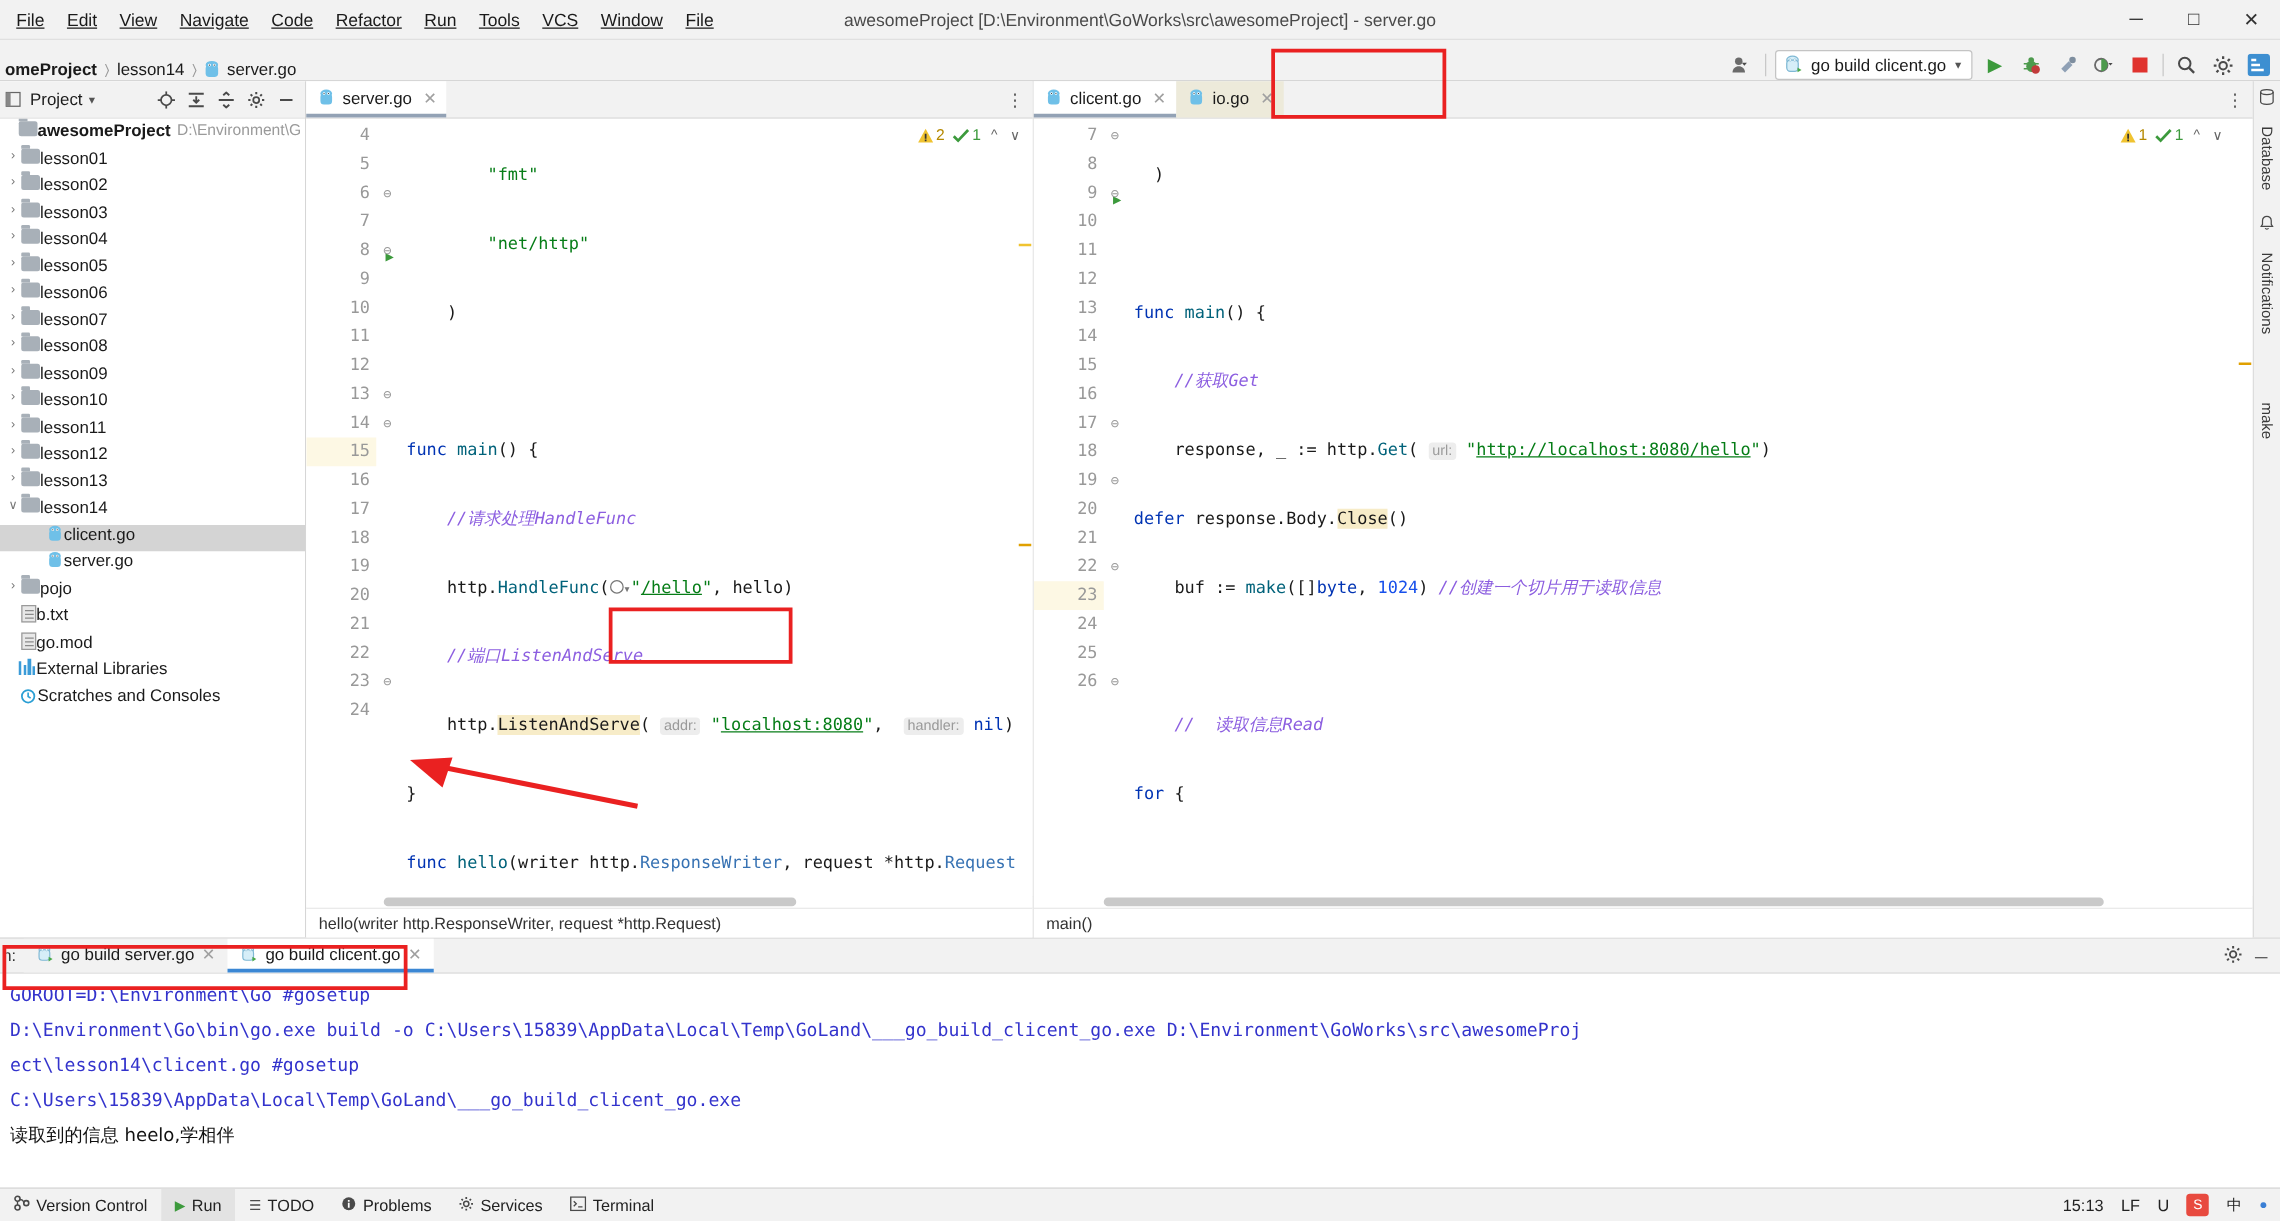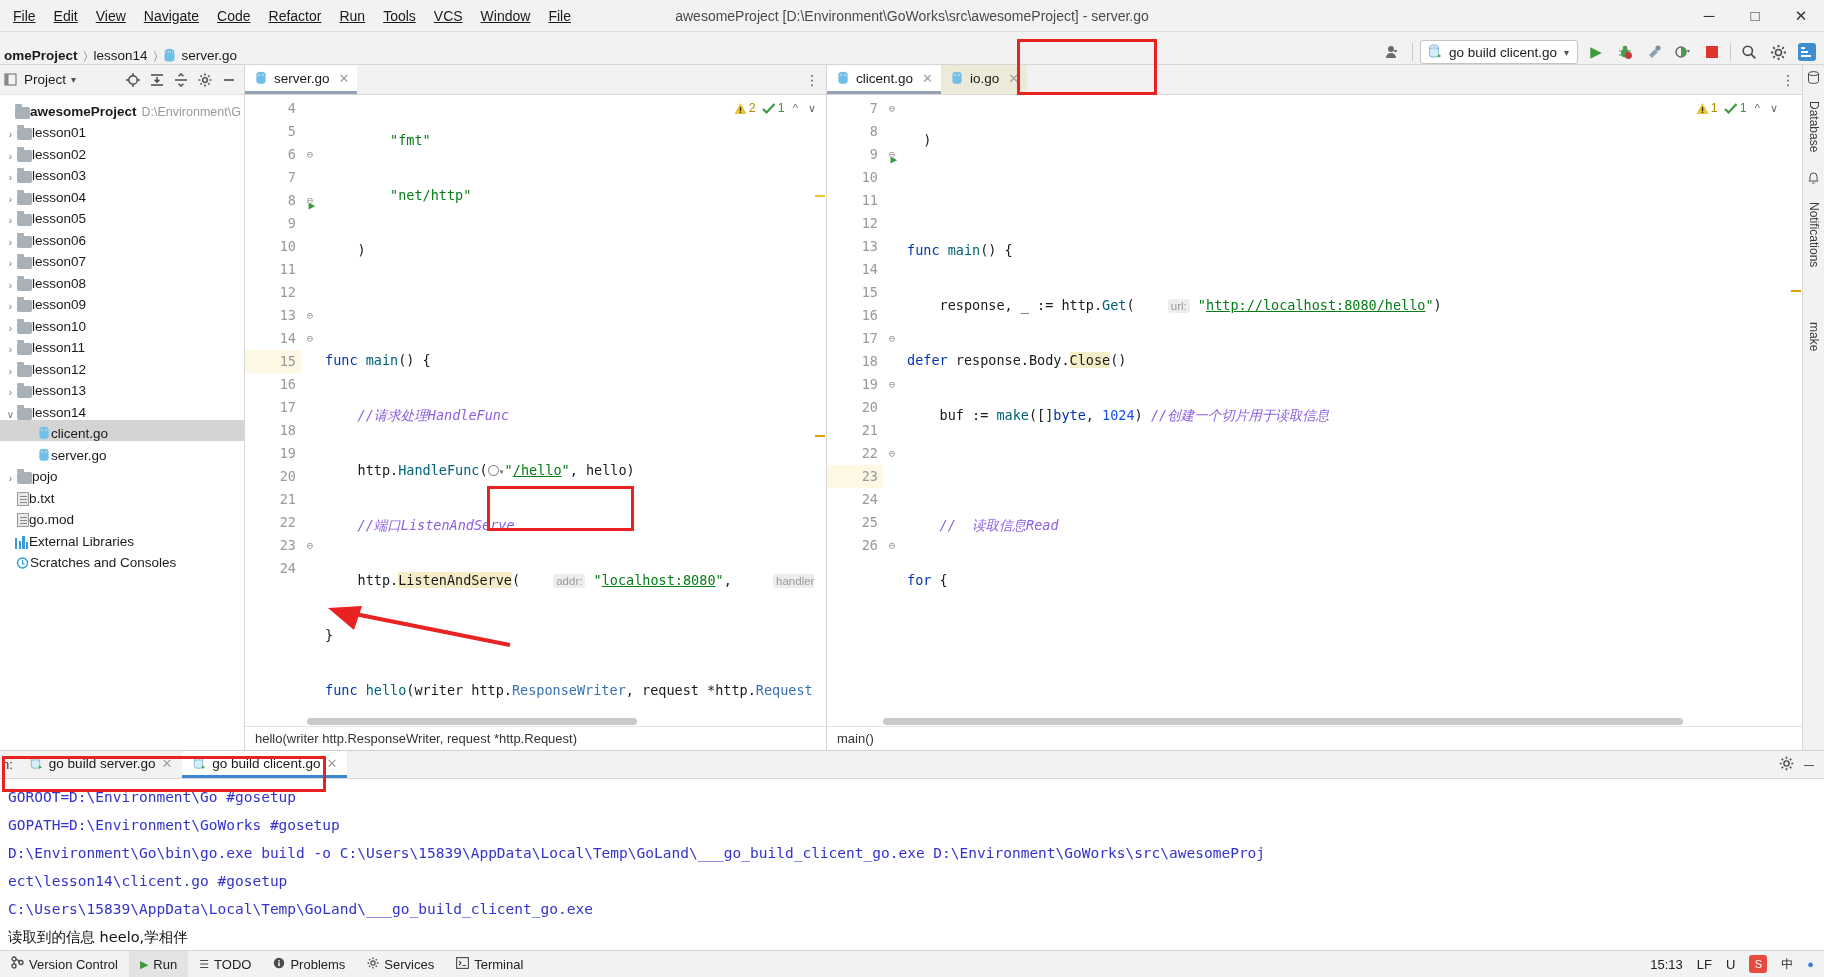--- a/index.html
+++ b/index.html
@@ -39,21 +39,21 @@
   
   .project-panel { width:245px; flex:0 0 245px; background:#fff; border-right:1px solid #d6d6d6;
      display:flex; flex-direction:column; min-height:0; }
   .panel-head { height:30px; display:flex; align-items:center; gap:5px; padding:0 4px;
      border-bottom:1px solid #e6e6e6; background:#f2f2f2;}
   .panel-title { font-size:13.5px; padding-left:2px;}
   .ph-icons { margin-left:auto; display:flex; align-items:center; gap:6px; padding-right:2px;}
   .ph-ico { width:18px; height:18px; display:flex; align-items:center; justify-content:center;
      color:#4a4a4a; font-size:13px;}
   .tree { flex:1; overflow:hidden; padding-top:2px; font-size:13.5px; }
-  .tnode { height:21.5px; display:flex; align-items:flex-end; gap:0; padding-left:4px; white-space:nowrap;}
+  .tnode { height:21.5px; display:flex; align-items:flex-start; gap:0; padding-left:4px; white-space:nowrap;}
   .tnode.sel { background:#d4d4d4; }
   .twist { width:13px; text-align:center; color:#777; font-size:10px; flex:0 0 13px;}
   .folder { width:15px; height:12px; background:#a8b0b8; border-radius:1.5px 2px 2px 2px; position:relative; flex:0 0 15px;}
   .folder:before{ content:""; position:absolute; top:-3px; left:0; width:7px; height:3px;
      background:#a8b0b8; border-radius:1px 1px 0 0;}
   .txtfile { width:12px; height:14px; background:#e8e8e8; border:1px solid #9a9a9a; flex:0 0 12px; position:relative;}
   .txtfile:after{ content:""; position:absolute; left:2px; top:3px; width:7px; height:1px;
      box-shadow:0 3px 0 #8a8a8a,0 6px 0 #8a8a8a; background:#8a8a8a;}
   .tlabel { color:#1a1a1a; }
   .tpath { color:#9a9a9a; font-size:12.5px; margin-left:5px;}
@@ -94,21 +94,21 @@
   .code { flex:1; padding-top:2px; overflow:hidden; white-space:pre; position:relative;}
   .cl { height:23px; line-height:23px; padding-left:6px; white-space:pre;}
 
   
   .kw { color:#0033b3; }
   .str { color:#067d17; } .num{ color:#1750eb;}
   .cmt { color:#8c5ee0; font-style:italic; }
   .fn { color:#00627a; } .typ { color:#3772b3;}
   .plain { color:#1a1a1a; }
   .hint { background:#ededed; color:#9a9a9a; font-size:11.5px; border-radius:3px;
-     padding:1px 3px; font-family:"Liberation Sans",sans-serif;margin-left:25px;}
+     padding:1px 3px; font-family:"Liberation Sans",sans-serif;}
   .hl-ident { background:#f7ecc8; }
   .ulink { color:#067d17; text-decoration:underline;}
   .globe { display:inline-block; width:11px; height:11px; border-radius:50%;
      border:1.3px solid #777; vertical-align:-1px; position:relative;}
 
   .breadcrumbbar { height:24px; flex:0 0 24px; border-top:1px solid #e3e3e3; background:#fff;
      display:flex; align-items:center; padding-left:10px; font-size:13px; color:#333;
      font-family:"Liberation Sans",sans-serif;}
   .hscroll { height:9px; background:#fff; position:relative; flex:0 0 9px;}
   .hscroll i { position:absolute; height:7px; background:#c9c9c9; border-radius:4px; top:1px;}
@@ -674,20 +674,21 @@
               <div class="fline">⊖</div>
               <div class="fline"></div>
               <div class="fline"></div>
               <div class="fline"></div>
               <div class="fline">⊖</div>
             </div>
           <div class="code">
             <div class="cl"><span class="plain">  )</span></div>
             <div class="cl"></div>
             <div class="cl"><span class="kw">func</span><span class="plain"> </span><span class="fn">main</span><span class="plain">() {</span></div>
+            <div class="cl"><span class="cmt">    //获取Get</span></div>
             <div class="cl"><span class="plain">    response, _ := http.</span><span class="fn">Get</span><span class="plain">( </span><span class="hint">url:</span><span class="plain"> </span><span class="str">"</span><span class="ulink">http://localhost:8080/hello</span><span class="str">"</span><span class="plain">)</span></div>
             <div class="cl"><span class="kw">defer</span><span class="plain"> response.Body.</span><span class="hl-ident">Close</span><span class="plain">()</span></div>
             <div class="cl"><span class="plain">    buf := </span><span class="fn">make</span><span class="plain">([]</span><span class="kw">byte</span><span class="plain">, </span><span class="num">1024</span><span class="plain">) </span><span class="cmt">//创建一个切片用于读取信息</span></div>
             <div class="cl"></div>
             <div class="cl"><span class="cmt">    //  读取信息Read</span></div>
             <div class="cl"><span class="kw">for</span><span class="plain"> {</span></div>
             
             
             
             
@@ -763,21 +764,20 @@
               <g stroke="#4a4a4a" stroke-width="1.6">
                 <path d="M7.5 0.8v1.9M7.5 12.3v1.9M0.8 7.5h1.9M12.3 7.5h1.9M2.7 2.7l1.4 1.4M10.9 10.9l1.4 1.4M12.3 2.7l-1.4 1.4M4.1 10.9l-1.4 1.4"></path>
               </g>
             </svg>
         </span>
         <span style="font-size:14px;">─</span>
       </div>
     </div>
     <div class="console" id="console-root">
         <div class="cline">GOROOT=D:\Environment\Go #gosetup</div>
-        <div class="cline">GOPATH=D:\Environment\GoWorks #gosetup</div>
         <div class="cline">D:\Environment\Go\bin\go.exe build -o C:\Users\15839\AppData\Local\Temp\GoLand\___go_build_clicent_go.exe D:\Environment\GoWorks\src\awesomeProj</div>
         <div class="cline">ect\lesson14\clicent.go #gosetup</div>
         <div class="cline">C:\Users\15839\AppData\Local\Temp\GoLand\___go_build_clicent_go.exe</div>
         <div class="cline out-cn" style="color: rgb(17, 17, 17);">读取到的信息 heelo,学相伴</div>
       </div>
   </div>
 
   <div class="statusbar">
     <div class="sb-item">
       <span>

